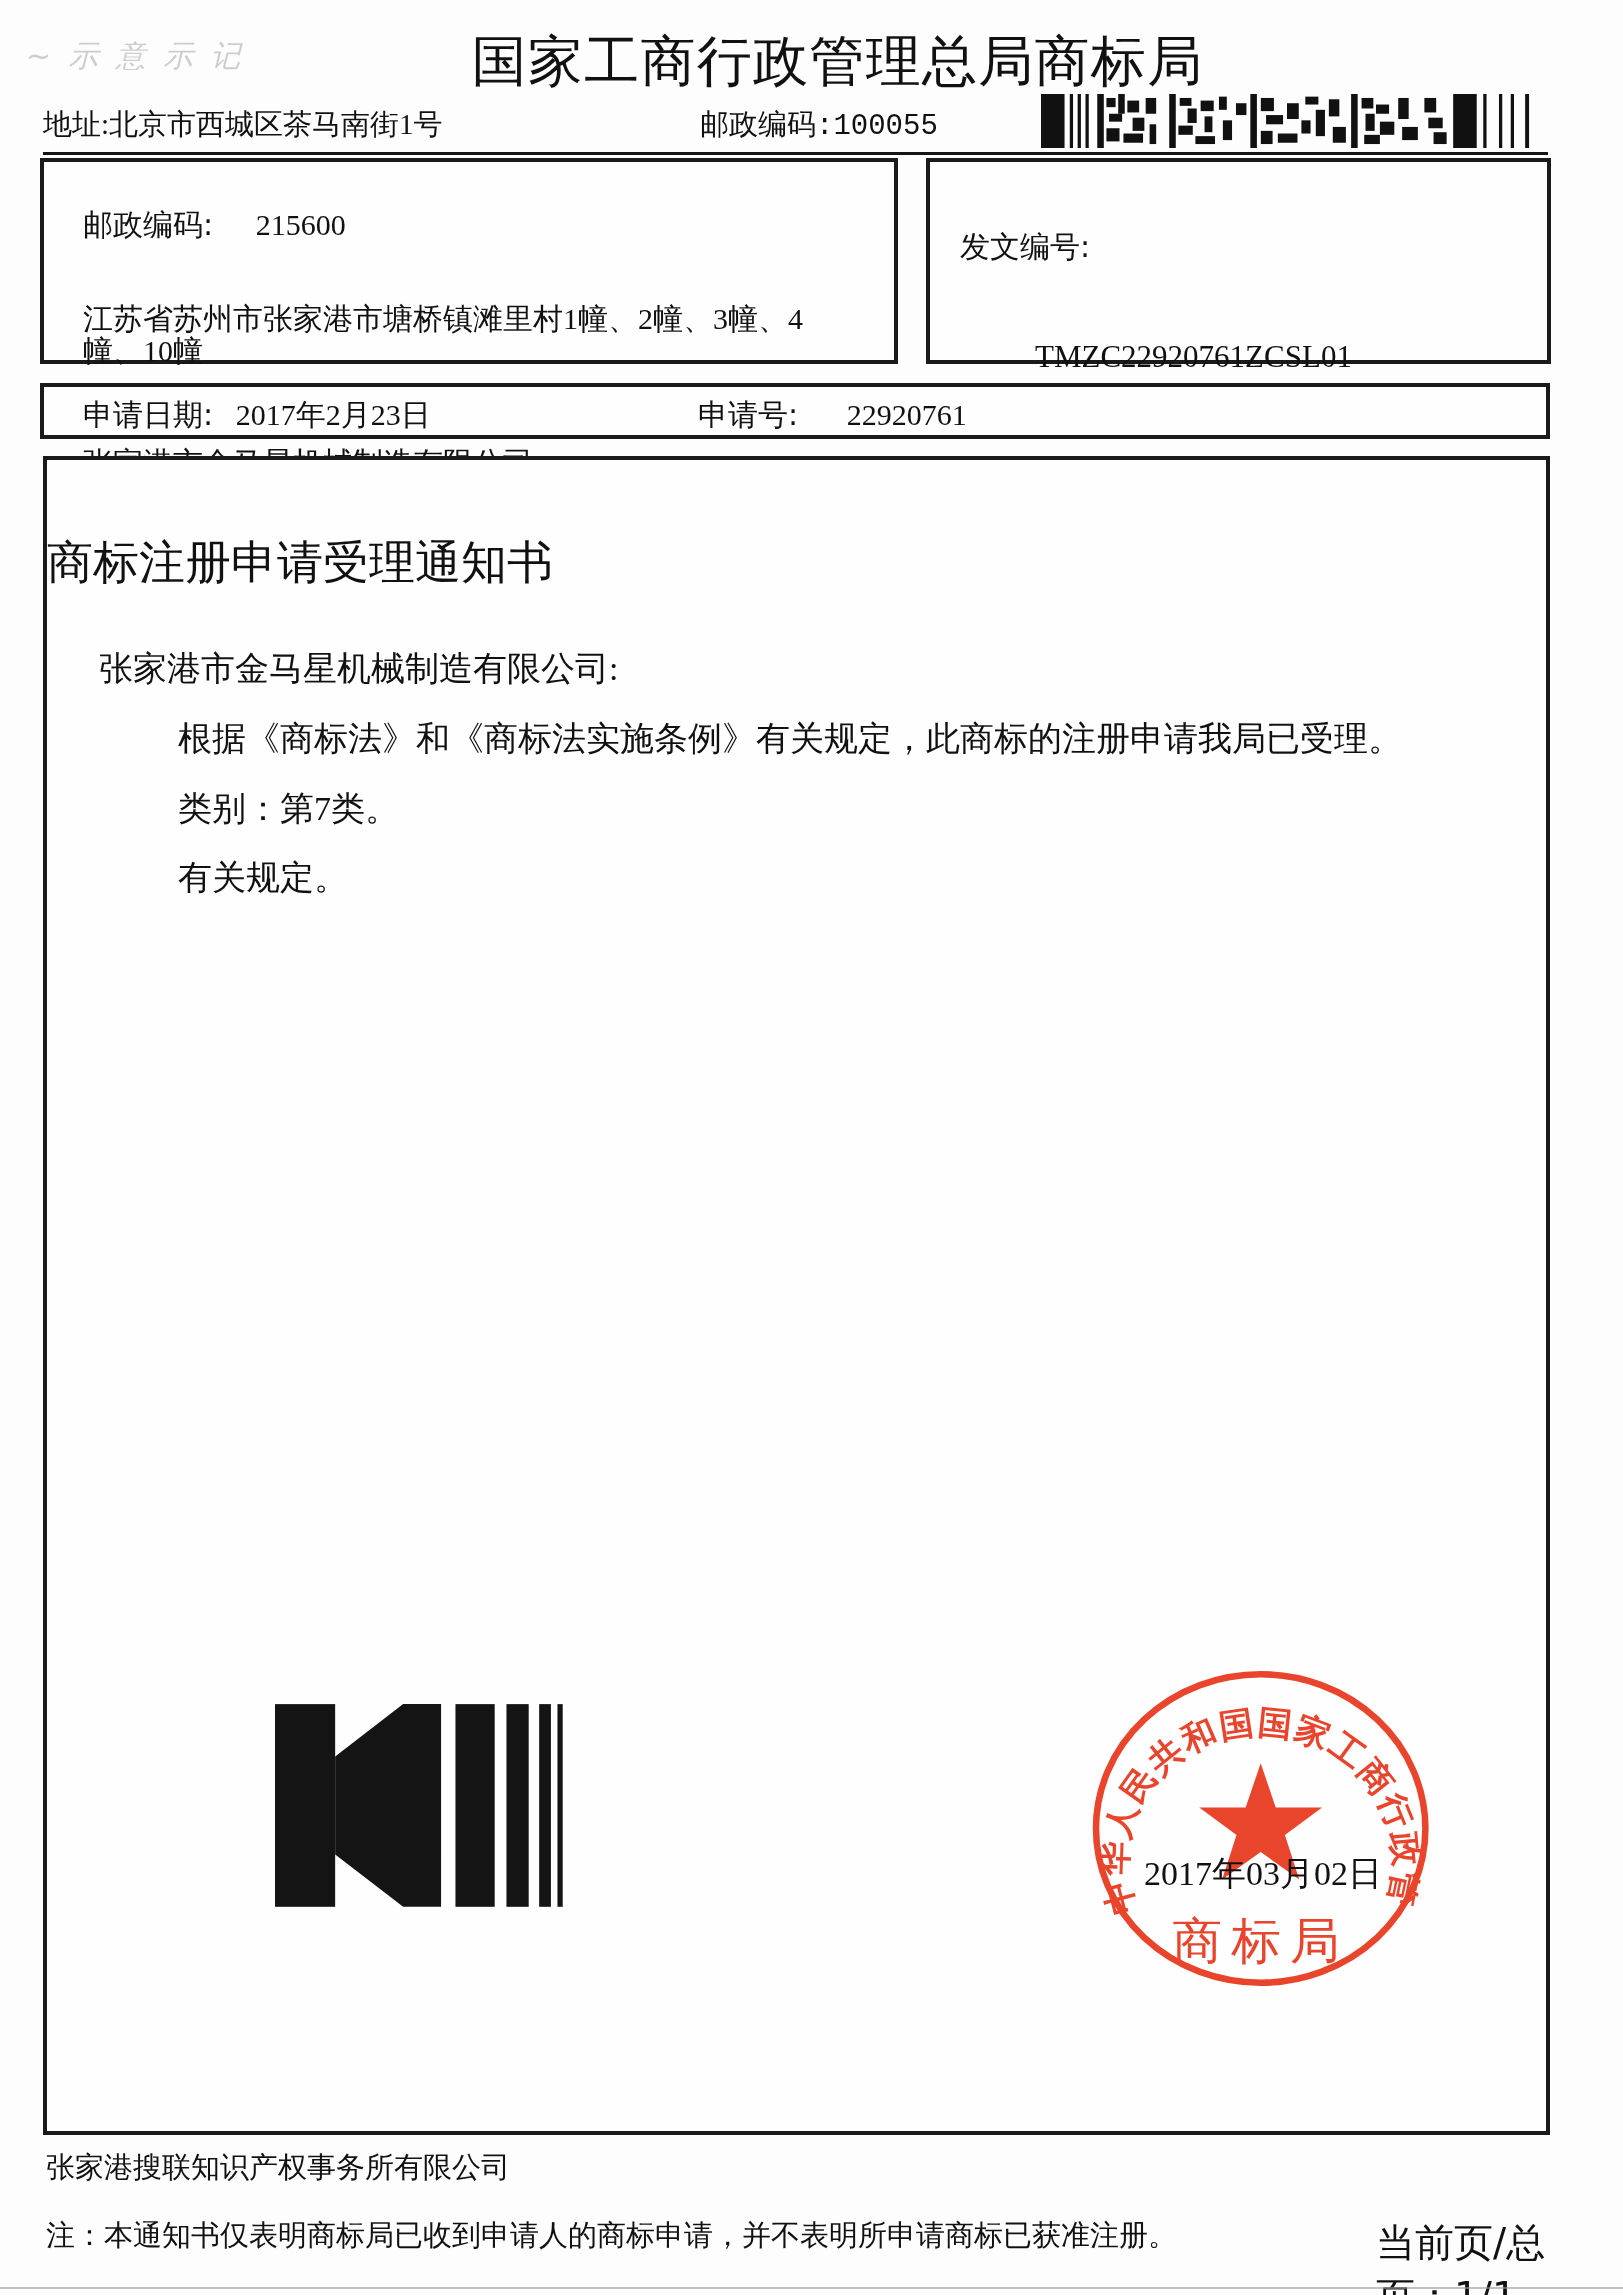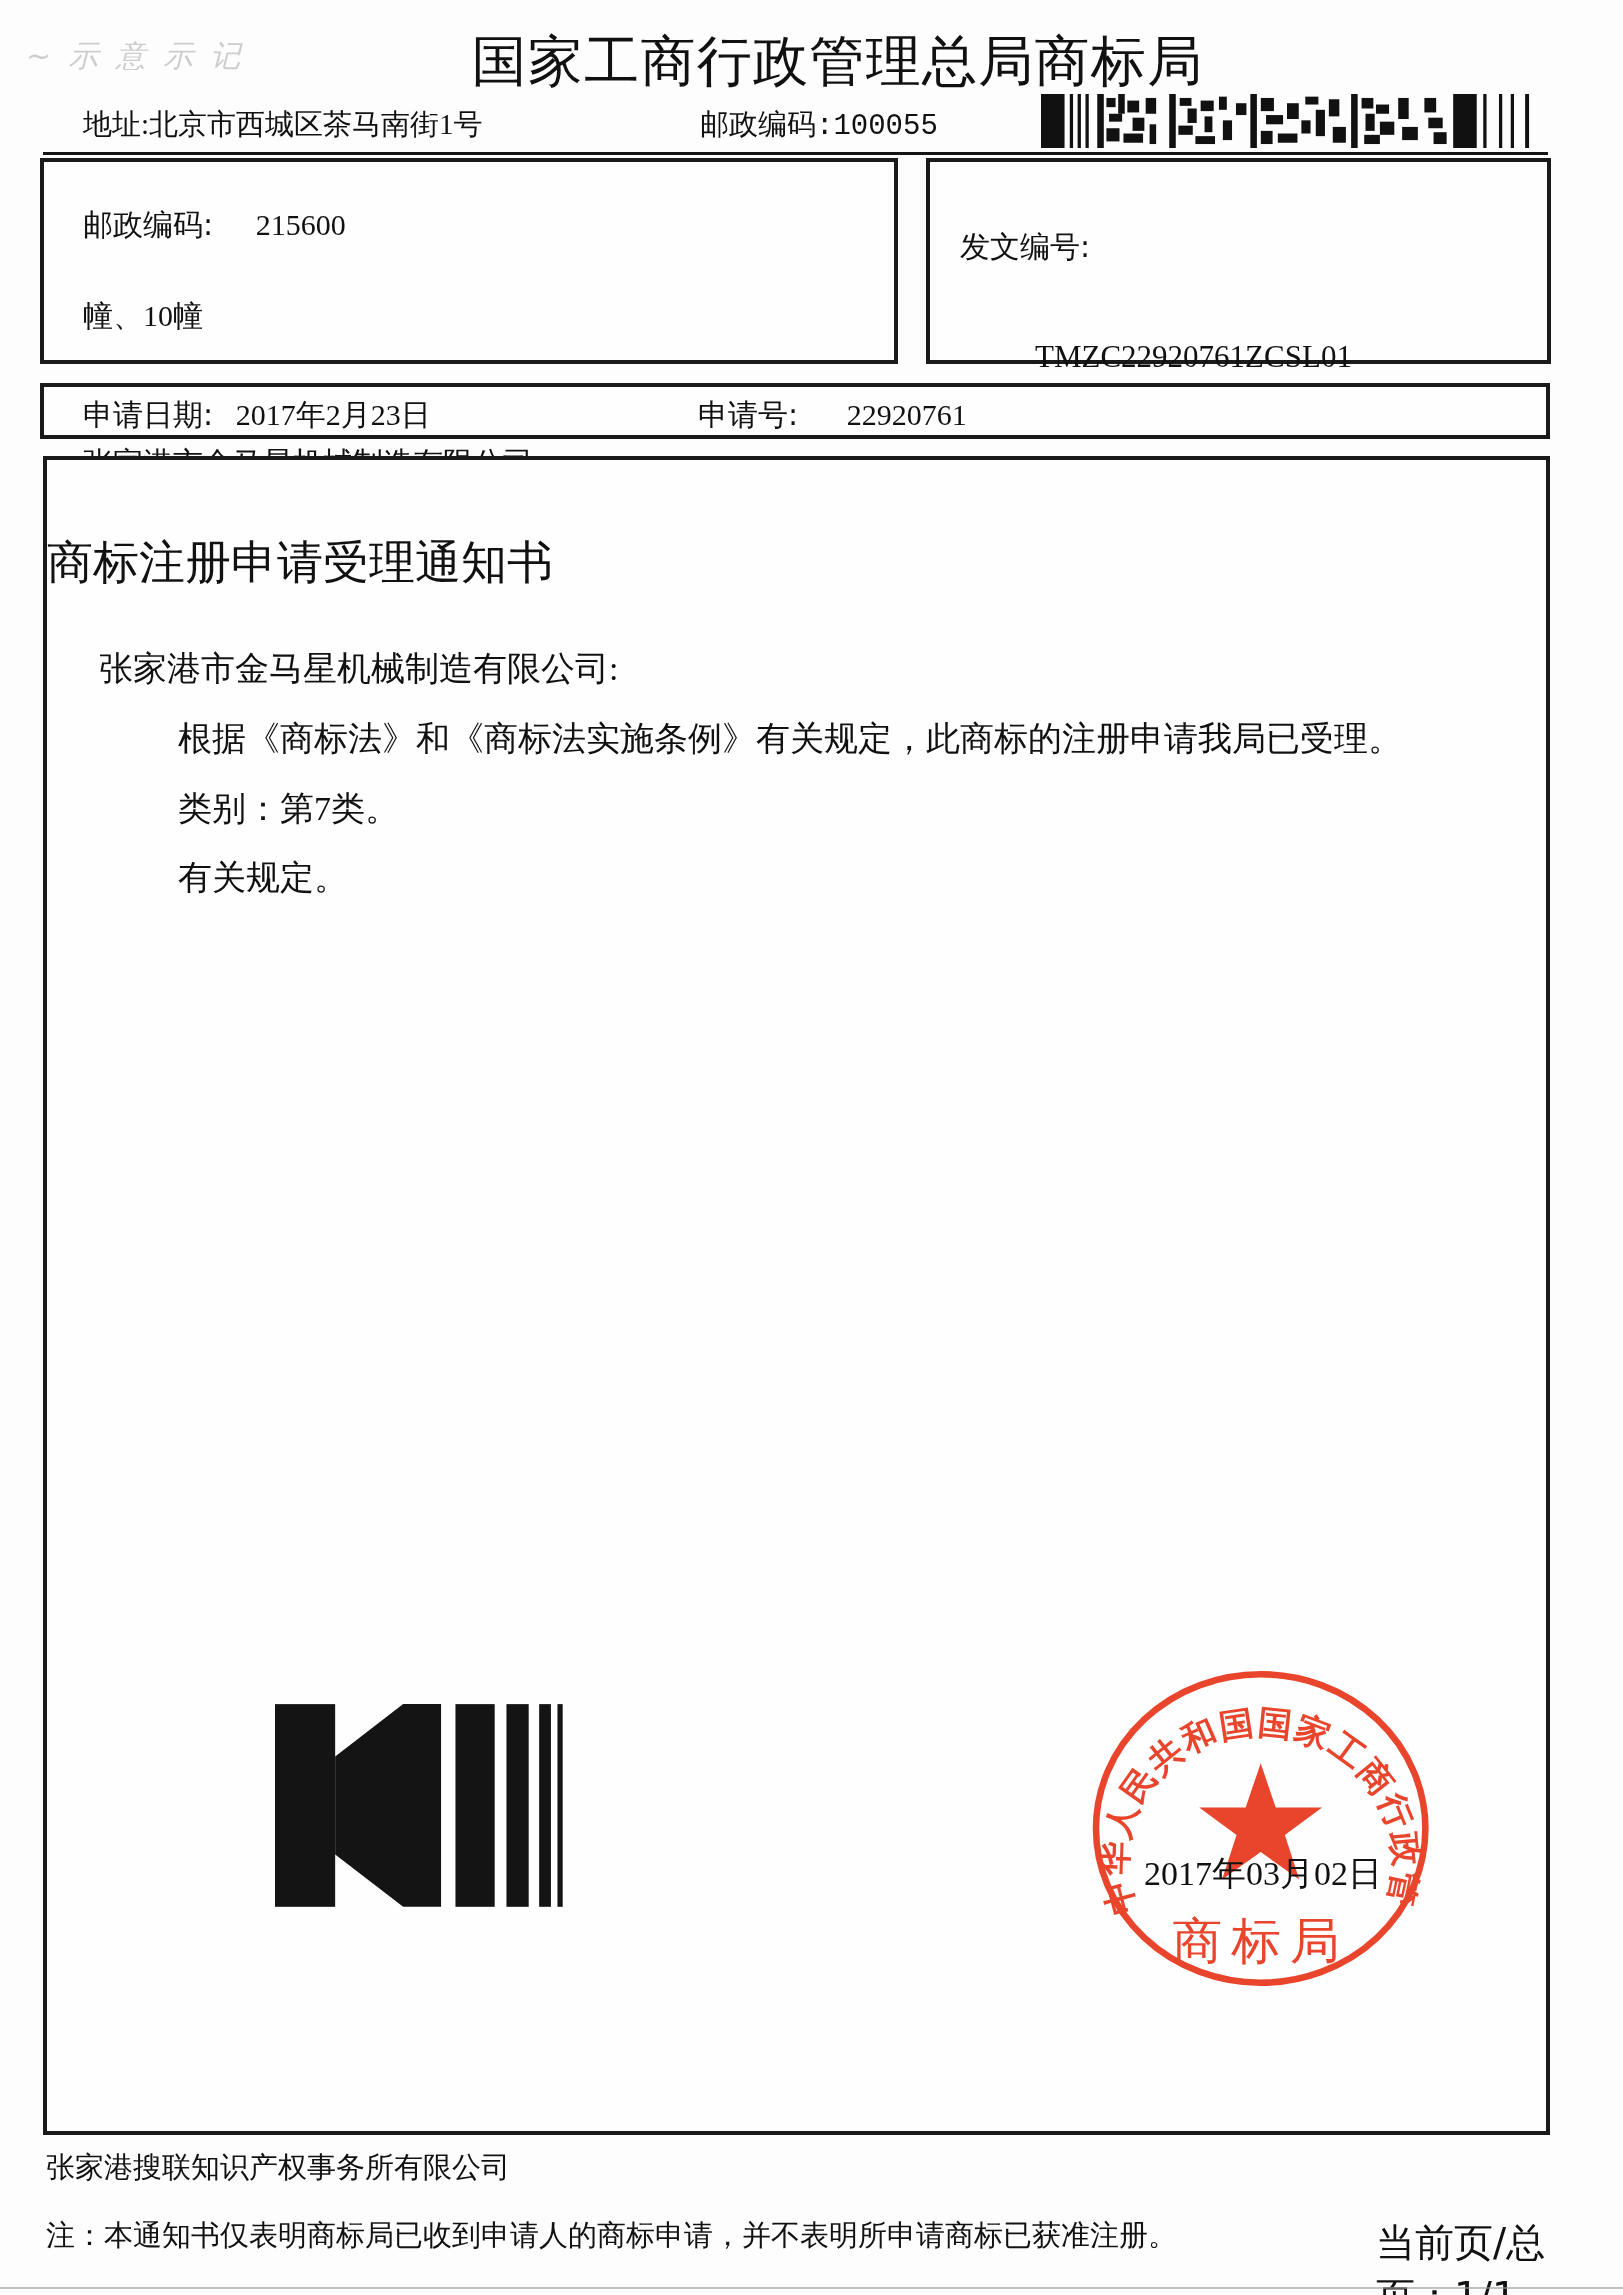--- a/index.html
+++ b/index.html
@@ -8,21 +8,21 @@
     background:#fdfdfe;
     font-family:"DejaVu Sans", "Liberation Sans", sans-serif;
     color:#111;
   }
   .abs { position:absolute; }
   .serif { font-family:"Liberation Serif", "DejaVu Serif", serif; }
   .box { position:absolute; border:4.6px solid #1a1a1a; box-sizing:border-box; background:#fefefe; }
   .scribble { left:26px; top:36px; width:222px; height:39px; opacity:.35;
     color:#777; font-size:30px; font-style:italic; letter-spacing:3.9px; }
   .title { left:0; width:1623px; top:25px; text-align:center; font-size:55px; letter-spacing:1.3px; padding-left:52px; box-sizing:border-box; }
-  .addr { left:43px; top:105px; font-size:29px;margin-left:40px; }
+  .addr { left:43px; top:105px; font-size:29px; }
   .post { left:700px; top:105px; font-size:29px;font-family:Liberation Mono, monospace; }
   .rule { left:43px; top:152px; width:1505px; height:3.3px; background:#151515; }
   .barcode { left:1041px; top:94px; width:509px; height:54px; }
   .lbl { font-size:30px; }
   .stamp { left:1079px; top:1665px; width:366px; height:327px; }
   .logo { left:275px; top:1704px; width:340px; height:216px; }
   .bottom-line { left:0; top:2287px; width:1623px; height:2px; background:#9a9a9a; opacity:.6; }
 </style>
 </head>
 <body>
@@ -90,20 +90,21 @@
 </svg>
 
 <div class="abs rule"></div>
 
 <div class="box" style="left:40px; top:158px; width:858px; height:206px;">
   <div class="abs lbl" style="left:39px; top:43px;">
     <span>邮政编码:</span>
     <span class="serif" style="margin-left:33px;">215600</span>
   </div>
   <div class="abs lbl serif" style="left:39px; top:139px; line-height:35px; width:805px;">
+    <div>江苏省苏州市张家港市塘桥镇滩里村1幢、2幢、3幢、4</div>
     <div style="margin-top:-2.6px;">幢、10幢</div>
   </div>
   <div class="abs lbl serif" style="left:39px; top:281px;">张家港市金马星机械制造有限公司</div>
 </div>
 
 <div class="box" style="left:926px; top:158px; width:625px; height:206px;">
   <div class="abs lbl" style="left:30px; top:65px;">发文编号:</div>
   <div class="abs lbl serif" style="left:105px; top:177px; font-size:31px;">TMZC22920761ZCSL01</div>
 </div>
 

